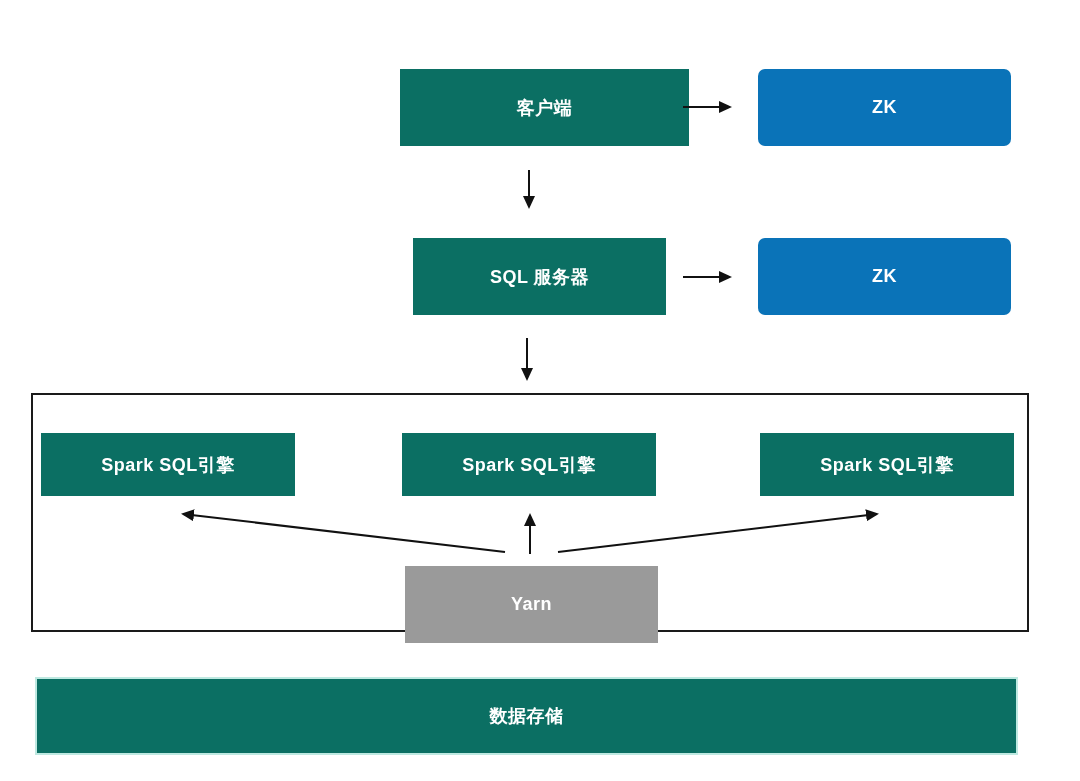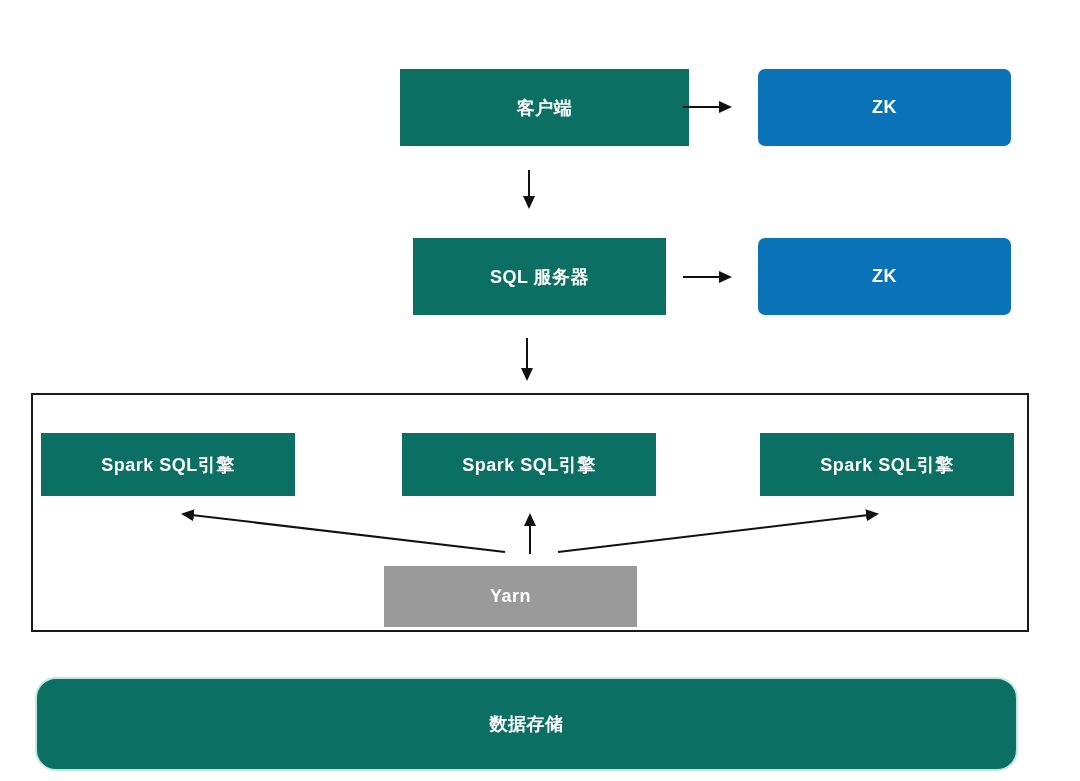--- a/index.html
+++ b/index.html
@@ -84,25 +84,25 @@
   <div class="node teal" style="left:41px; top:433px; width:254px; height:63px;">
     <span>Spark SQL引擎</span>
   </div>
   <div class="node teal" style="left:402px; top:433px; width:254px; height:63px;">
     <span>Spark SQL引擎</span>
   </div>
   <div class="node teal" style="left:760px; top:433px; width:254px; height:63px;">
     <span>Spark SQL引擎</span>
   </div>
 
-  <div class="node gray" style="left:384px; top:566px; width:253px; height:61px;">
+  <div class="node gray" style="left:405px; top:566px; width:253px; height:77px;">
     <span>Yarn</span>
   </div>
 
-  <div class="node storage" style="left:35px; top:677px; width:983px; height:94px;border-radius:21px;">
+  <div class="node storage" style="left:35px; top:677px; width:983px; height:78px;">
     <span>数据存储</span>
   </div>
 
   <svg class="arrows" viewBox="0 0 1080 781" xmlns="http://www.w3.org/2000/svg">
     <defs>
       <marker id="ah" viewBox="0 0 13 12" markerWidth="13" markerHeight="12" refX="11" refY="6" orient="auto" markerUnits="userSpaceOnUse">
         <path d="M0,0 L13,6 L0,12 Z"></path>
       </marker>
     </defs>
     <line x1="683" y1="107" x2="730" y2="107" marker-end="url(#ah)"></line>

